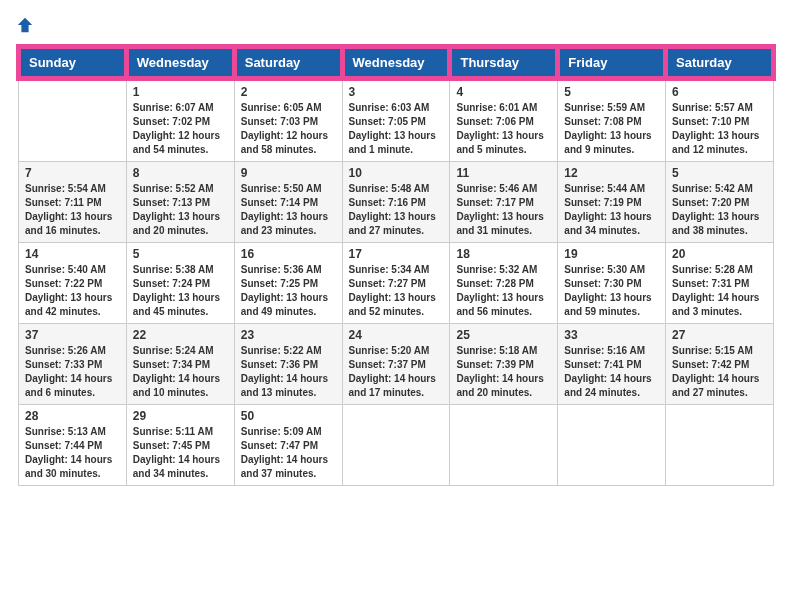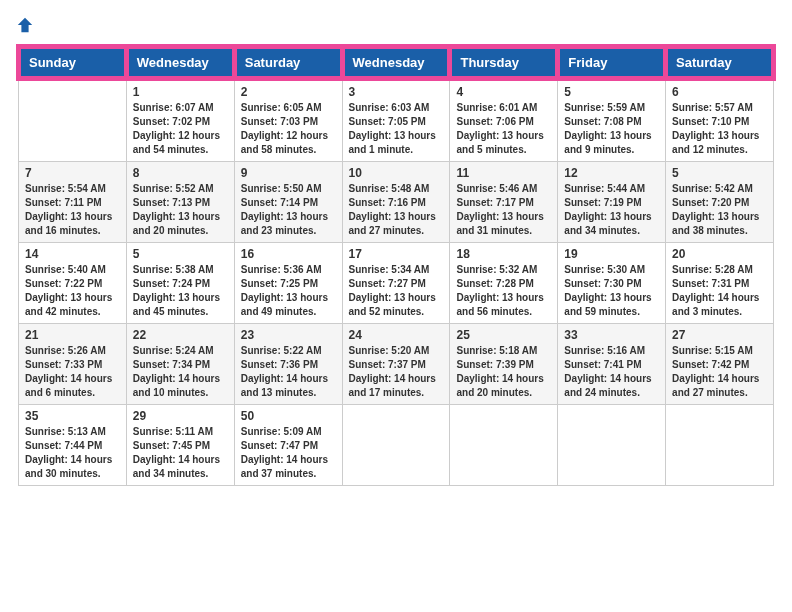--- a/index.html
+++ b/index.html
@@ -180,21 +180,21 @@
           <span class="cell-date">19</span>
           <div class="cell-info">Sunrise: 5:30 AM<br>Sunset: 7:30 PM<br>Daylight: 13 hours and 59 minutes.</div>
         </td>
         <td>
           <span class="cell-date">20</span>
           <div class="cell-info">Sunrise: 5:28 AM<br>Sunset: 7:31 PM<br>Daylight: 14 hours and 3 minutes.</div>
         </td>
       </tr>
       <tr class="even-row">
         <td>
-          <span class="cell-date">21</span>
+          <span class="cell-date">37</span>
           <div class="cell-info">Sunrise: 5:26 AM<br>Sunset: 7:33 PM<br>Daylight: 14 hours and 6 minutes.</div>
         </td>
         <td>
           <span class="cell-date">22</span>
           <div class="cell-info">Sunrise: 5:24 AM<br>Sunset: 7:34 PM<br>Daylight: 14 hours and 10 minutes.</div>
         </td>
         <td>
           <span class="cell-date">23</span>
           <div class="cell-info">Sunrise: 5:22 AM<br>Sunset: 7:36 PM<br>Daylight: 14 hours and 13 minutes.</div>
         </td>
@@ -210,21 +210,21 @@
           <span class="cell-date">33</span>
           <div class="cell-info">Sunrise: 5:16 AM<br>Sunset: 7:41 PM<br>Daylight: 14 hours and 24 minutes.</div>
         </td>
         <td>
           <span class="cell-date">27</span>
           <div class="cell-info">Sunrise: 5:15 AM<br>Sunset: 7:42 PM<br>Daylight: 14 hours and 27 minutes.</div>
         </td>
       </tr>
       <tr class="odd-row">
         <td>
-          <span class="cell-date">35</span>
+          <span class="cell-date">28</span>
           <div class="cell-info">Sunrise: 5:13 AM<br>Sunset: 7:44 PM<br>Daylight: 14 hours and 30 minutes.</div>
         </td>
         <td>
           <span class="cell-date">29</span>
           <div class="cell-info">Sunrise: 5:11 AM<br>Sunset: 7:45 PM<br>Daylight: 14 hours and 34 minutes.</div>
         </td>
         <td>
           <span class="cell-date">50</span>
           <div class="cell-info">Sunrise: 5:09 AM<br>Sunset: 7:47 PM<br>Daylight: 14 hours and 37 minutes.</div>
         </td>

